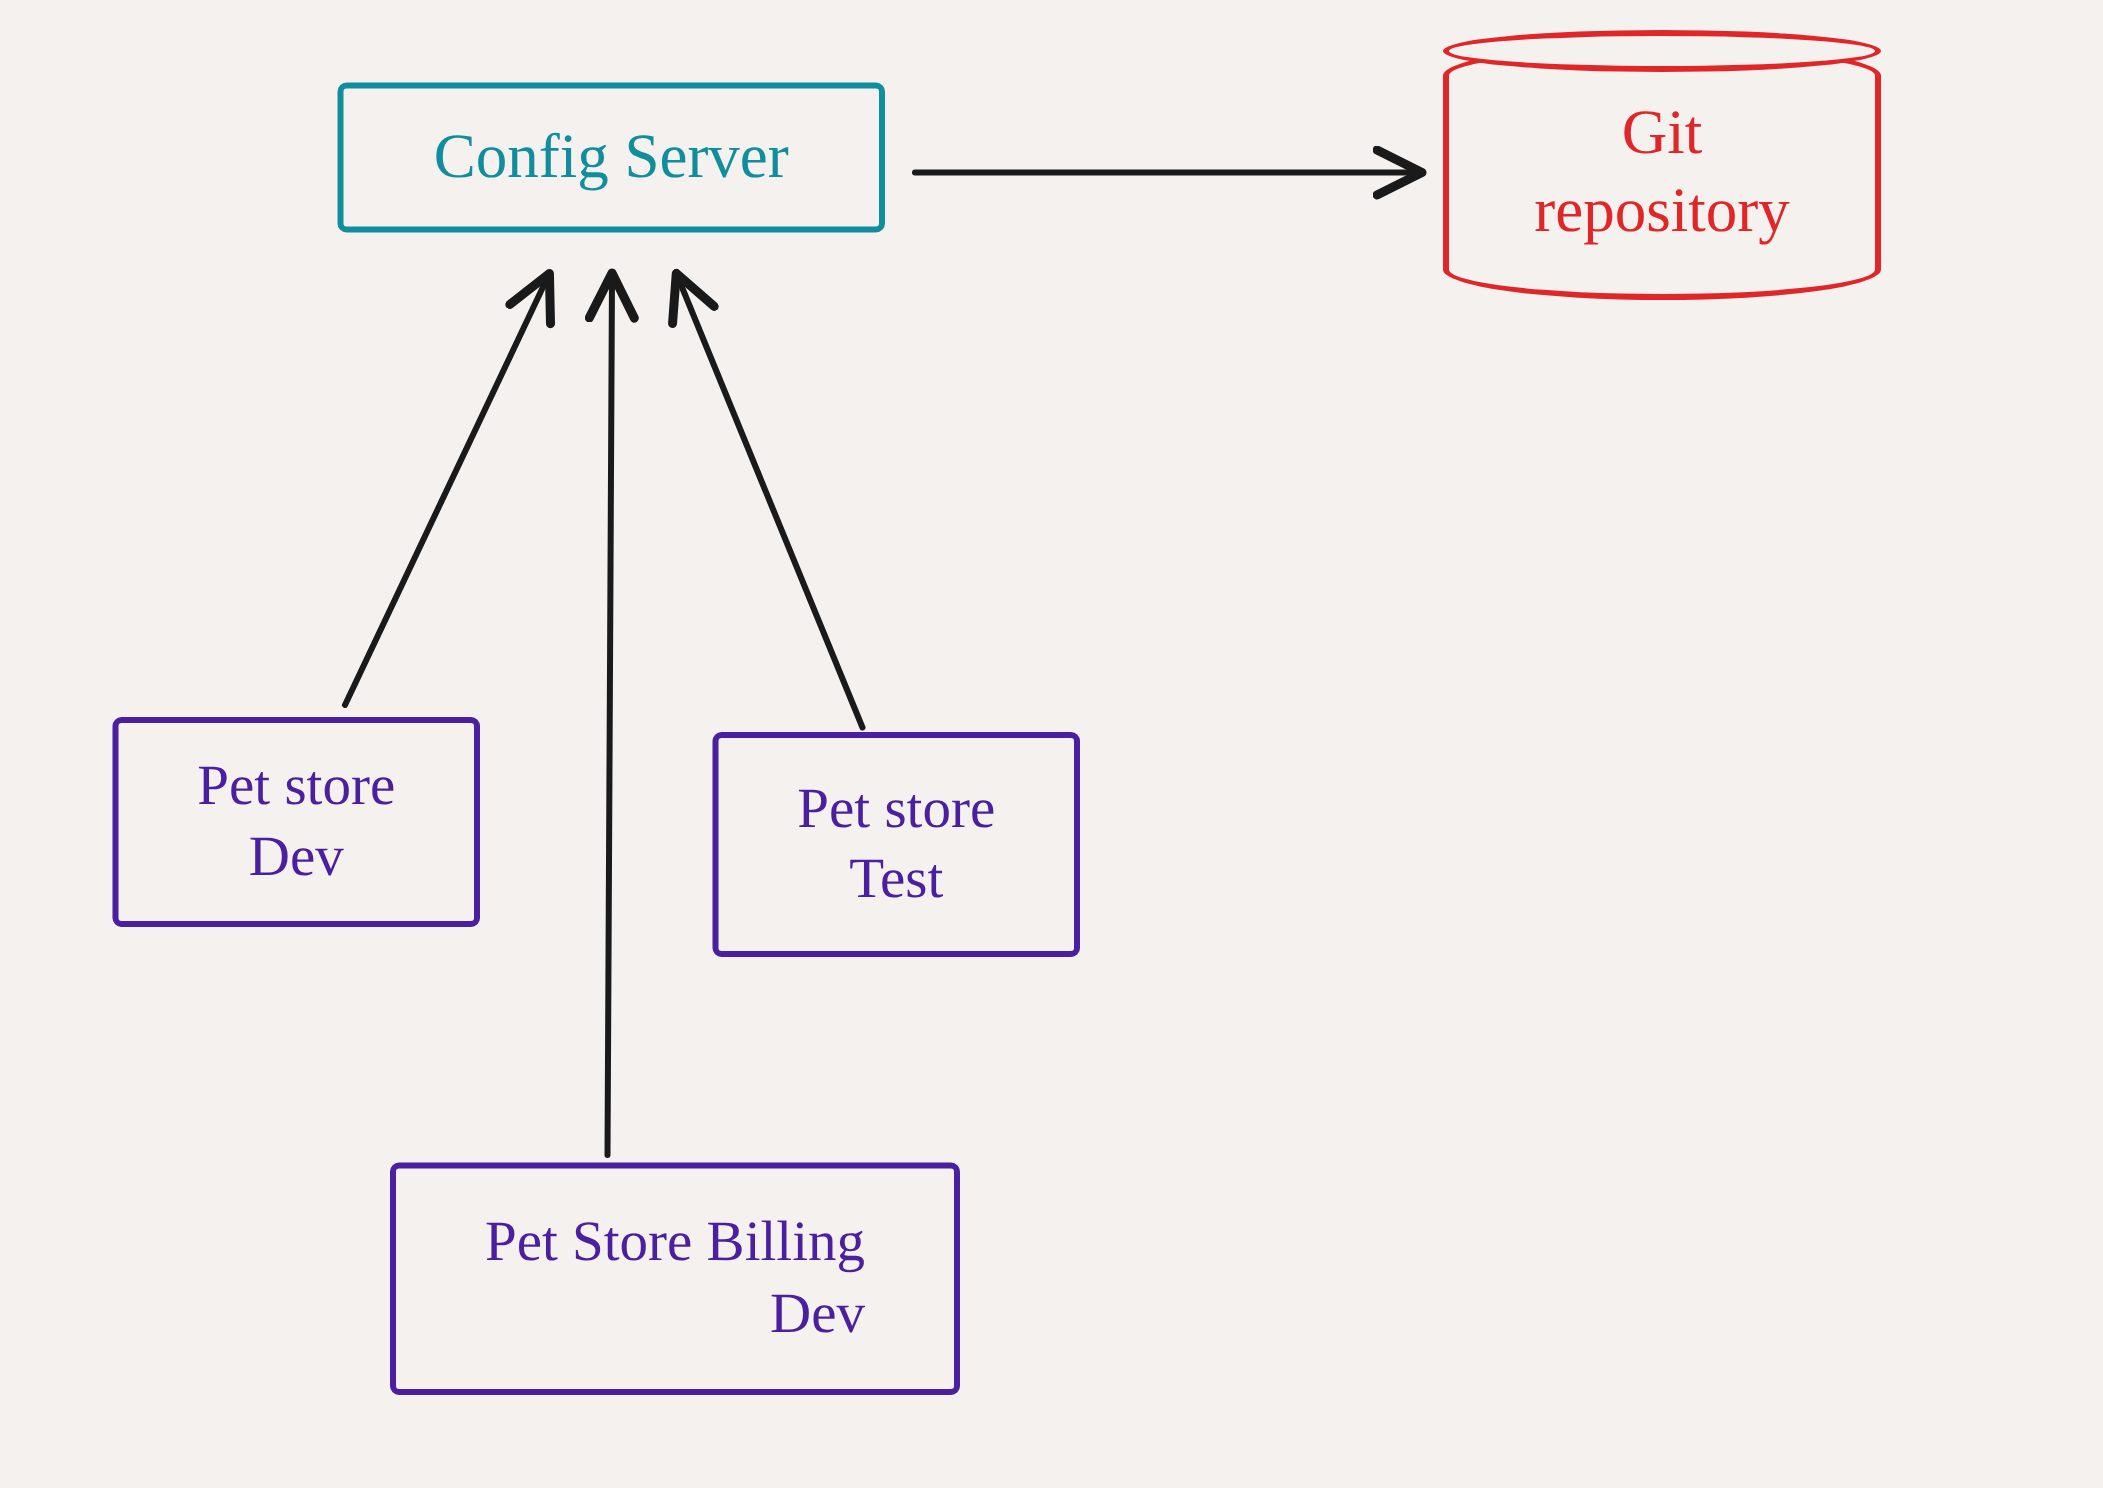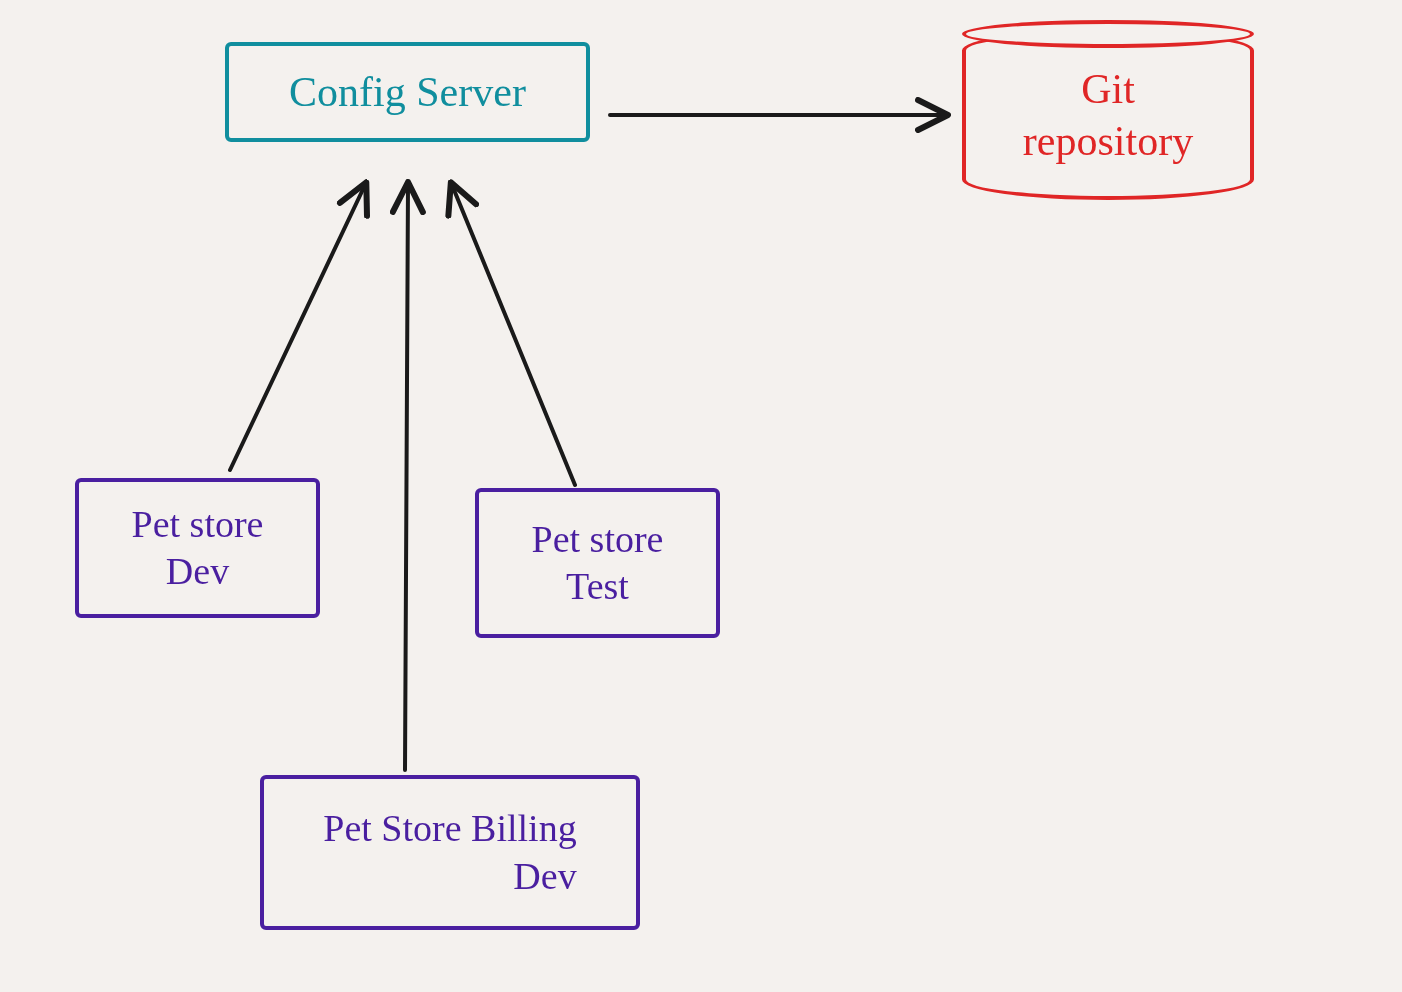--- a/index.html
+++ b/index.html
@@ -66,21 +66,21 @@
       </marker>
     </defs>
     <g id="arrow-group" stroke="#1a1a1a" stroke-width="4" fill="none" stroke-linecap="round">
         <line x1="610" y1="115" x2="945" y2="115" marker-end="url(#ah)"></line>
         <line x1="230" y1="470" x2="365" y2="185" marker-end="url(#ah)"></line>
         <line x1="405" y1="770" x2="408" y2="185" marker-end="url(#ah)"></line>
         <line x1="575" y1="485" x2="452" y2="185" marker-end="url(#ah)"></line>
       </g>
   </svg>
 
-  <div class="node" id="n-config_server" style="left: 225px; top: 42px; width: 365px; height: 100px; border-color: rgb(16, 142, 158); color: rgb(16, 142, 158); font-size: 42px;">
+  <div class="node" id="n-config_server" style="left: 225px; top: 55px; width: 365px; height: 100px; border-color: rgb(16, 142, 158); color: rgb(16, 142, 158); font-size: 42px;">
     <span>Config Server</span>
   </div>
 
   <div class="node cylinder" id="n-git_repo" style="left: 962px; top: 30px; width: 292px; height: 170px; border-color: rgb(224, 38, 38); color: rgb(224, 38, 38); font-size: 42px;">
     <span>Git
 repository</span>
   </div>
 
   <div class="node" id="n-pet_store_dev" style="left: 75px; top: 478px; width: 245px; height: 140px; border-color: rgb(74, 31, 160); color: rgb(74, 31, 160); font-size: 38px;">
     <span>Pet store

